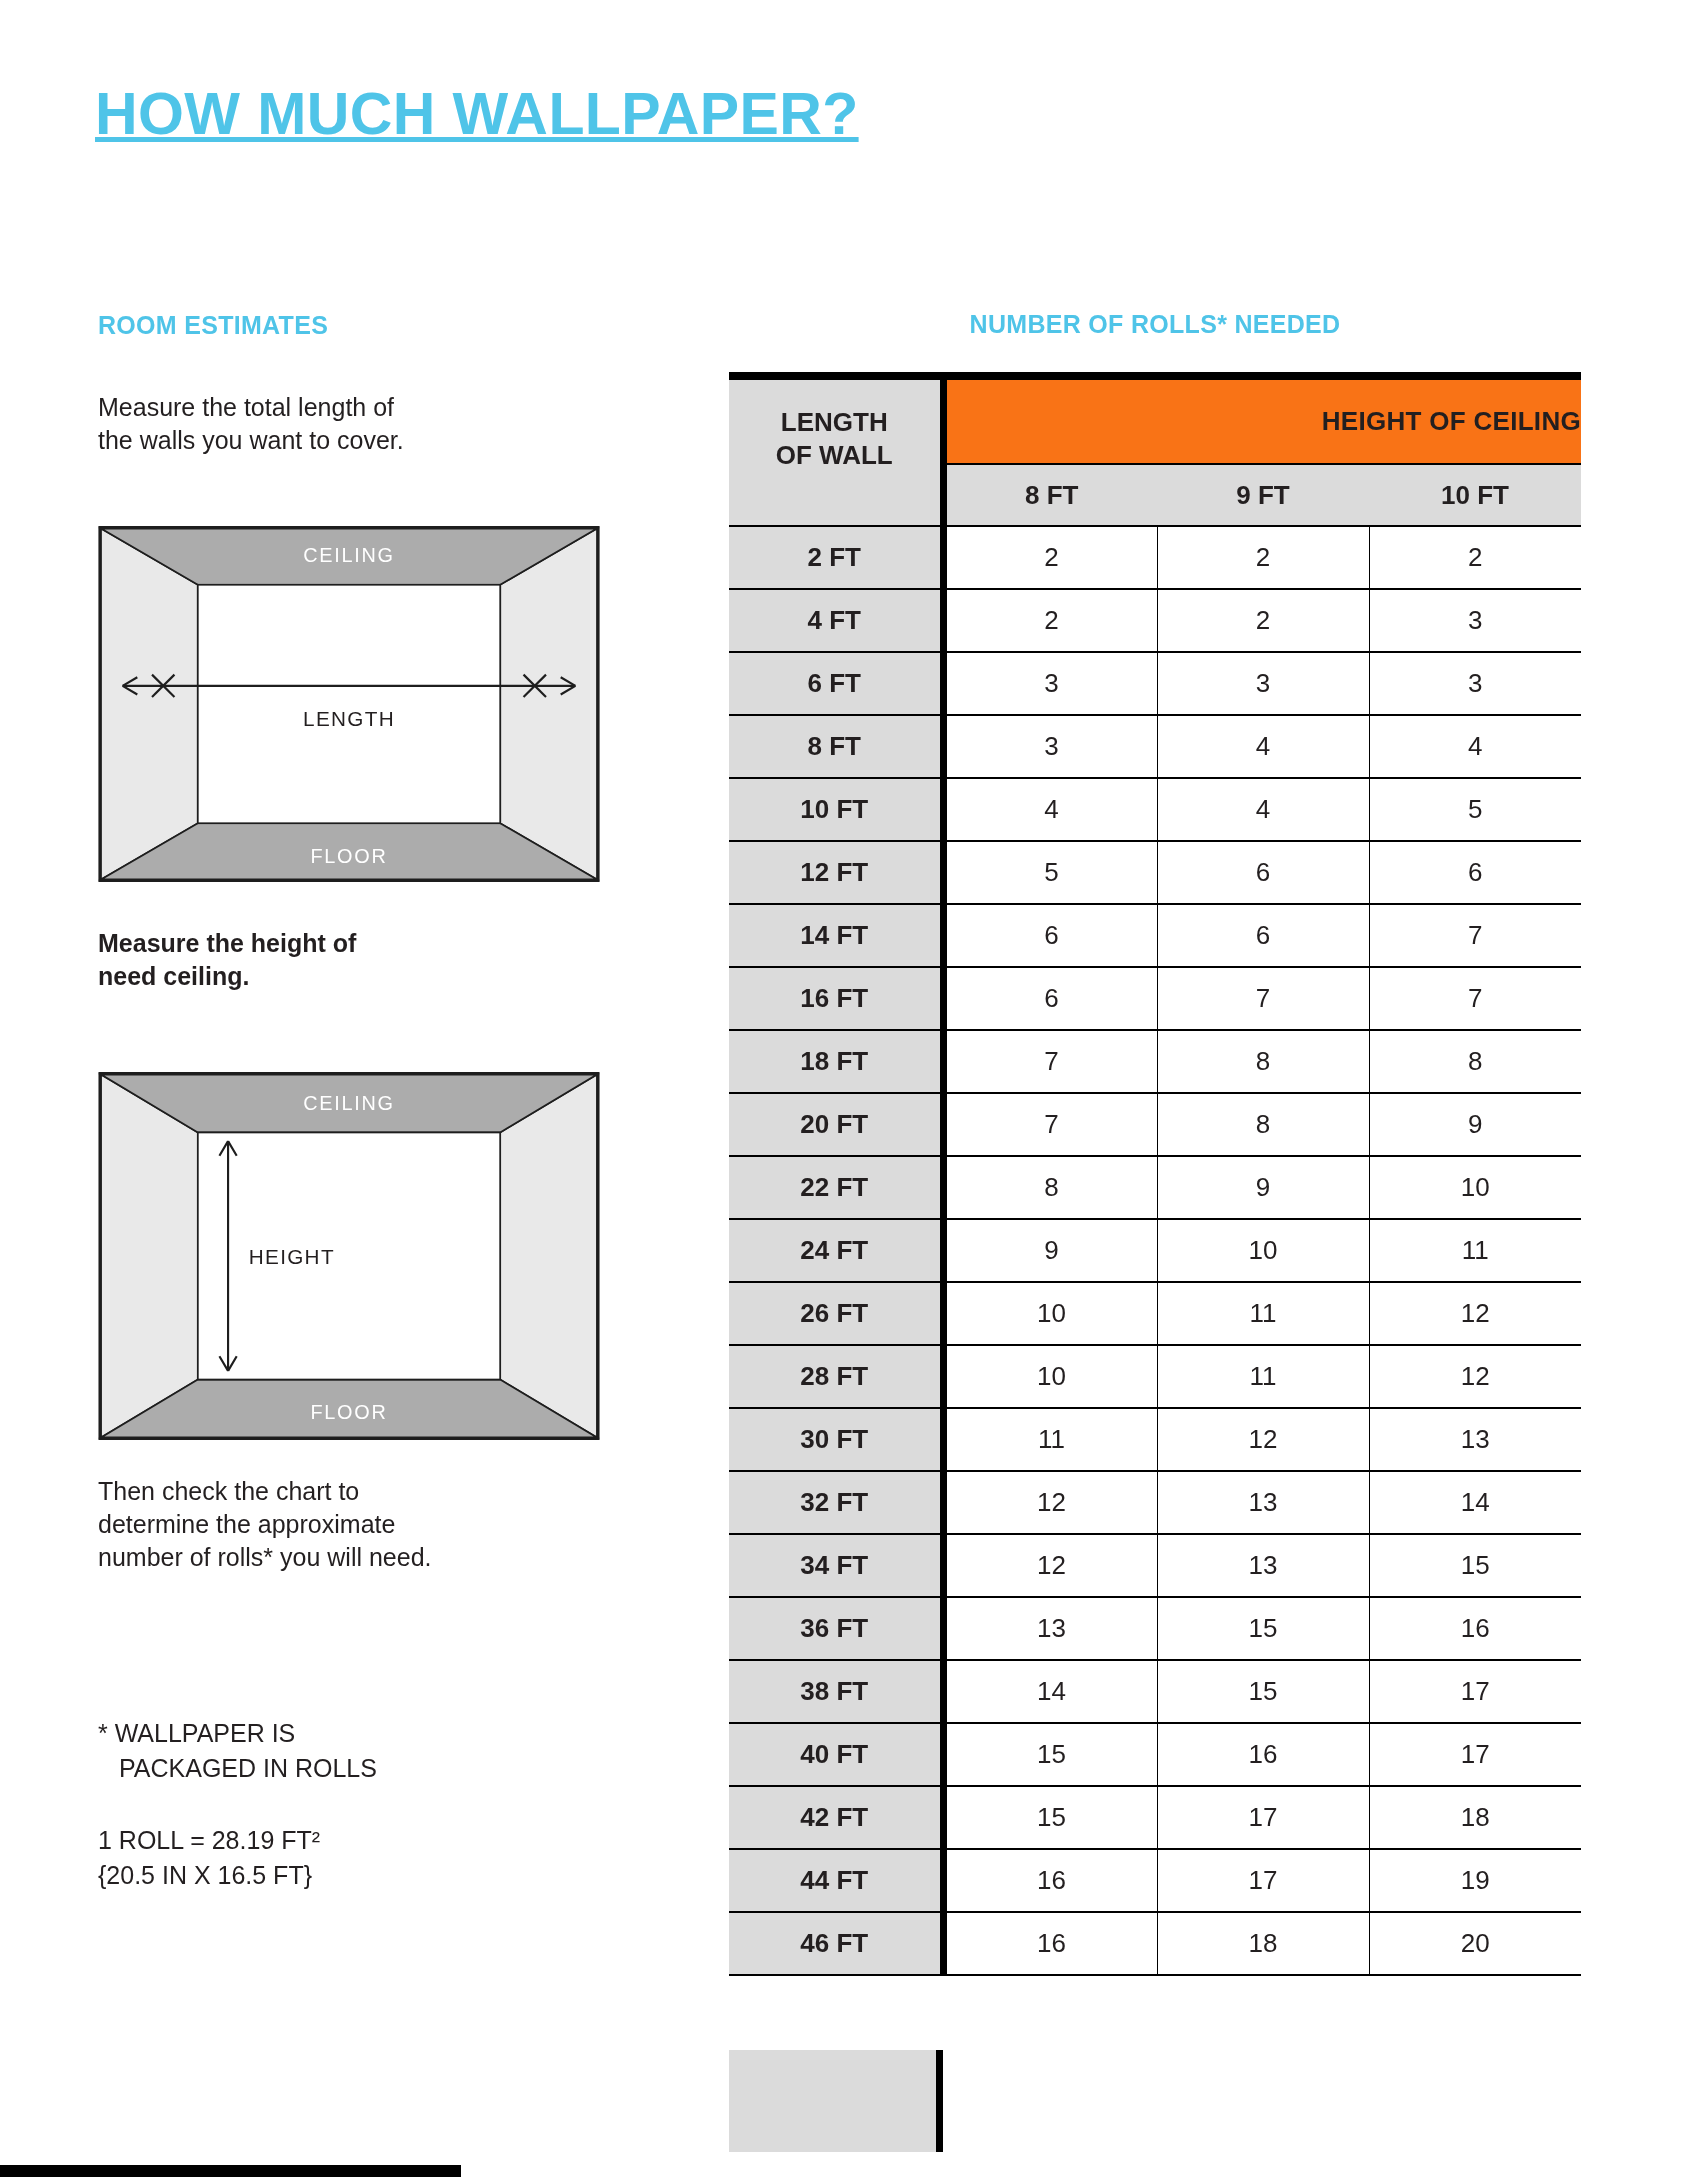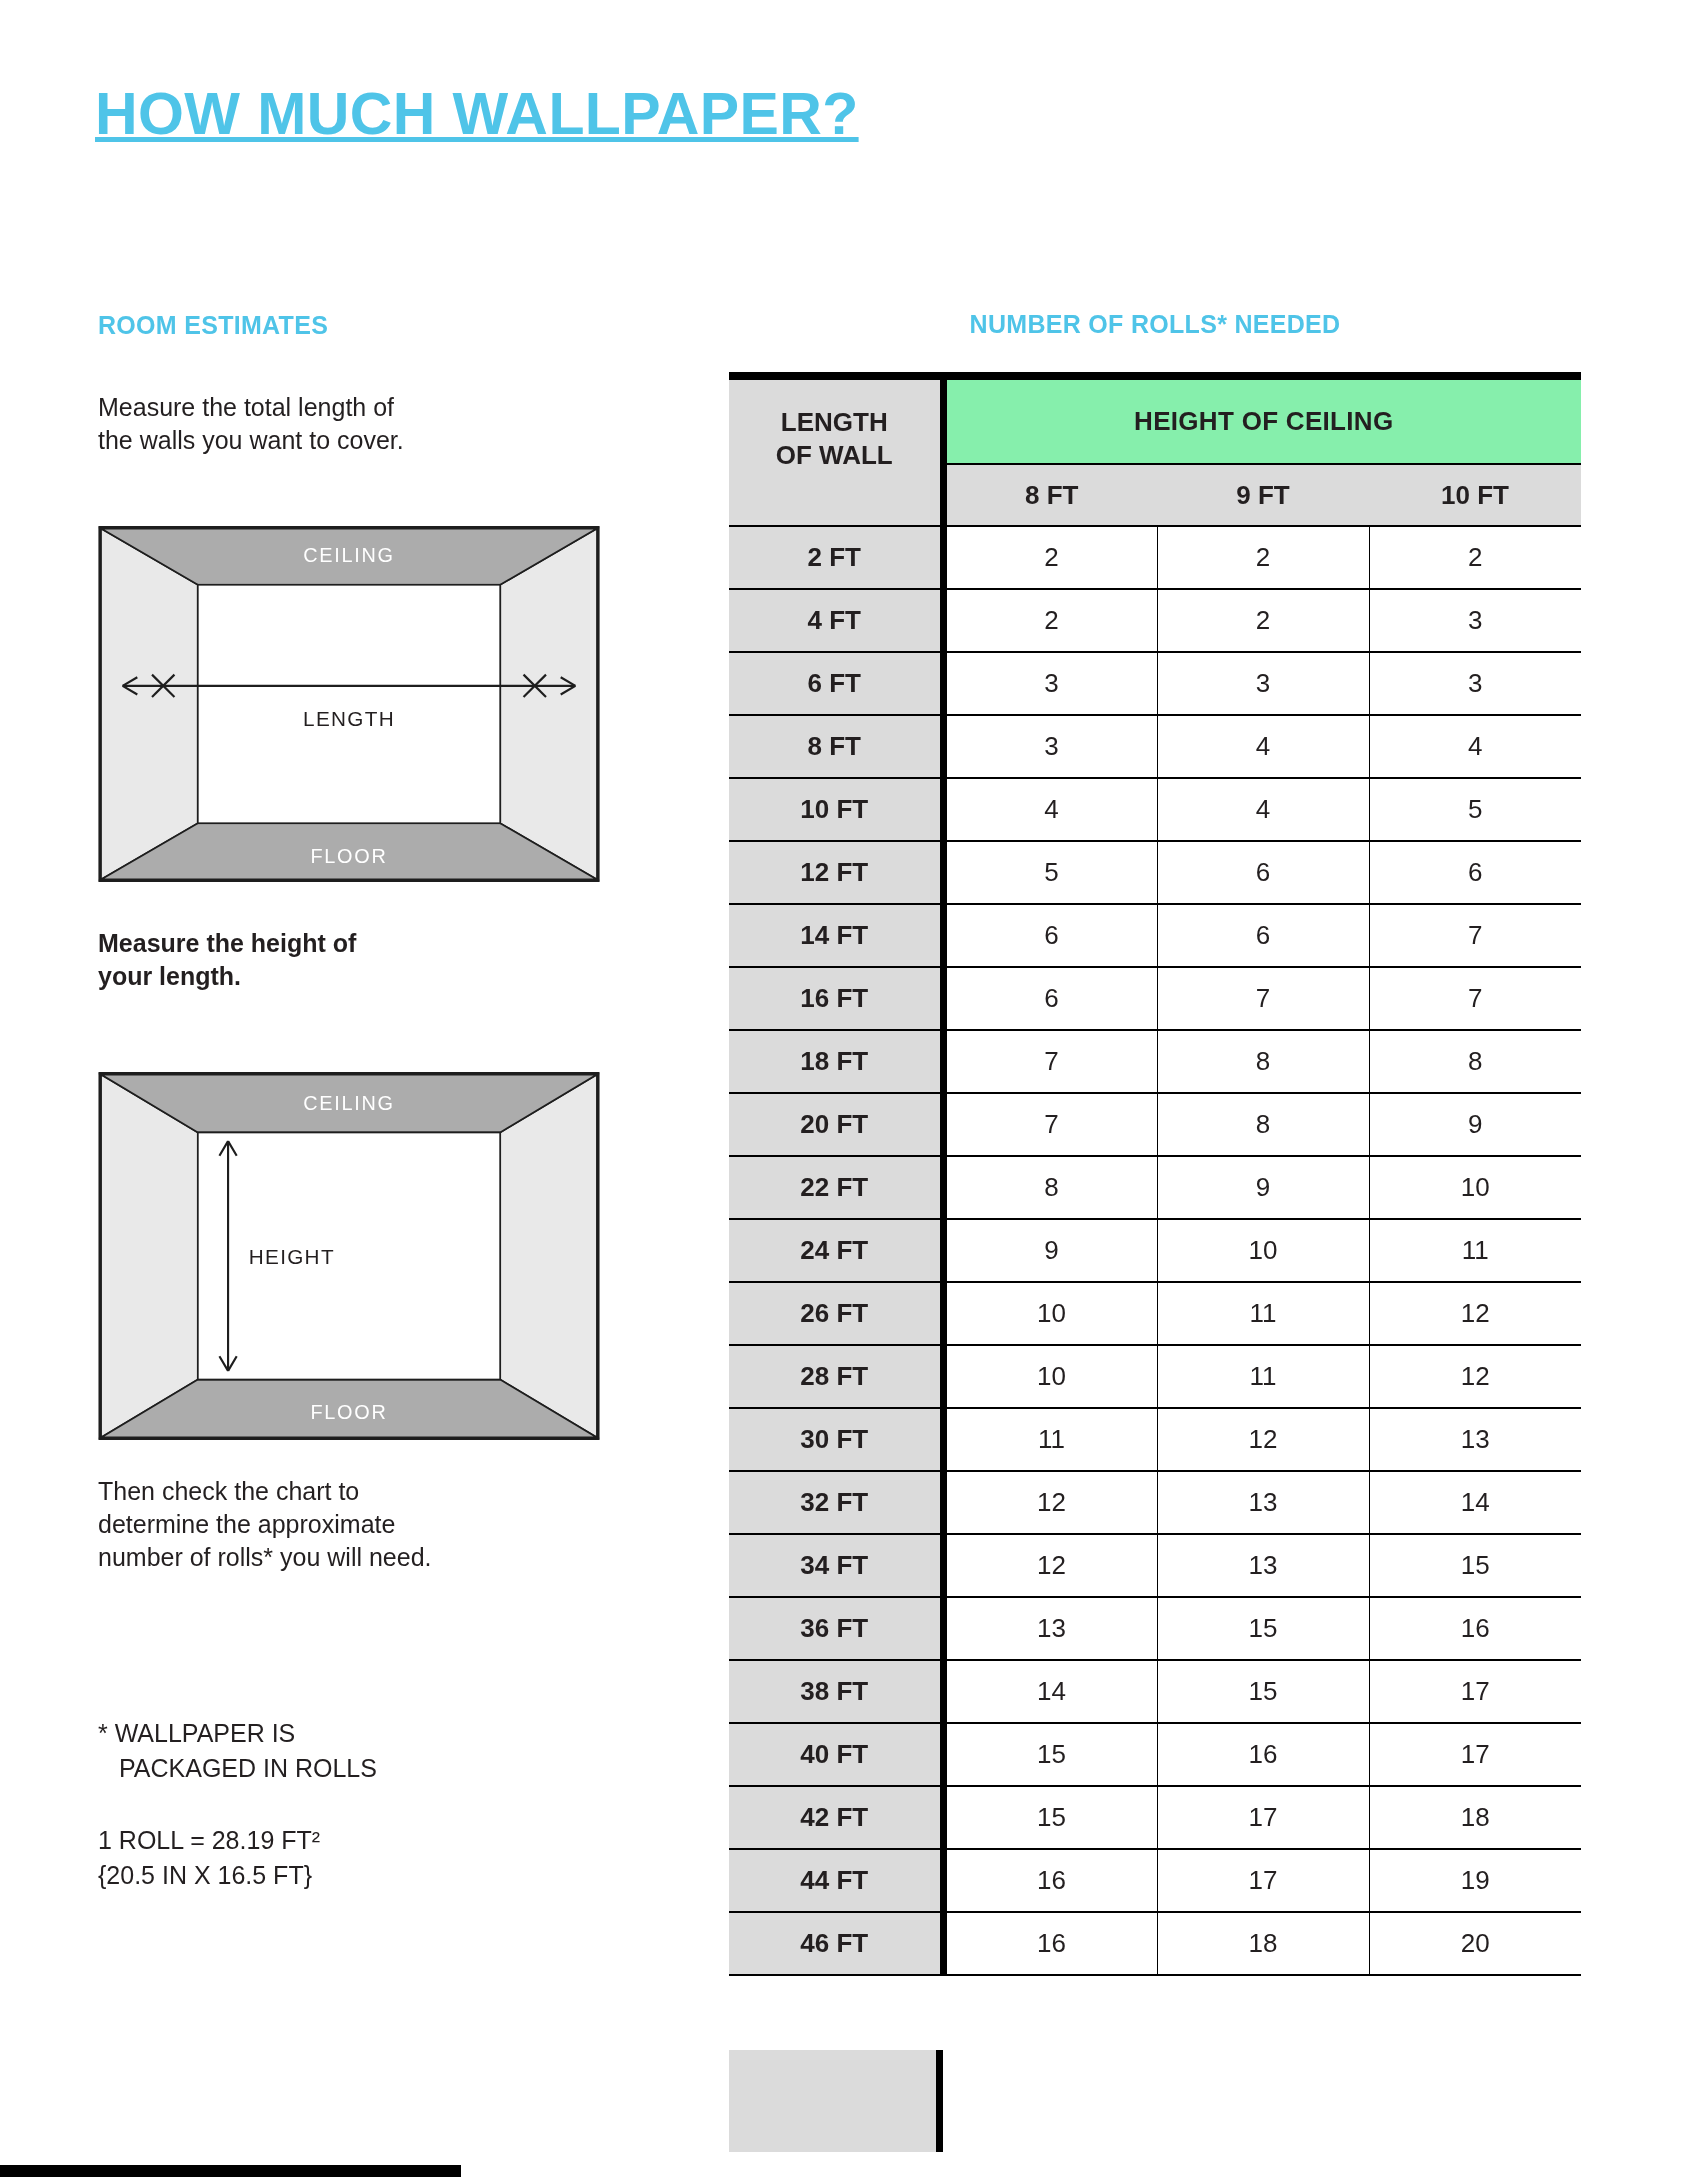--- a/index.html
+++ b/index.html
@@ -32,22 +32,22 @@
     border-collapse: collapse; table-layout: fixed; width: 852px;
     border-top: 8.6px solid #000;
   }
   table.rolls th, table.rolls td { font-size: 26px; color: #231f20; }
   .corner {
     background: #dbdbdb; border-right: 7px solid #000; border-bottom: 2.6px solid #000;
     vertical-align: top; padding-top: 26px; text-align: center;
     font-weight: bold; line-height: 33px;
   }
   .span-head {
-    background: #86efac; height: 88px; border-bottom: 2.6px solid #000;
-    text-align: center; vertical-align: middle; font-weight: bold; letter-spacing: 0.3px;
+    background: #f97316; height: 88px; border-bottom: 2.6px solid #000;
+    text-align: right; vertical-align: middle; font-weight: bold; letter-spacing: 0.3px;
   }
   .hcol {
     background: #dbdbdb; height: 62px; border-bottom: 2.6px solid #000;
     text-align: center; vertical-align: middle; font-weight: bold;
   }
   table.rolls tbody th {
     background: #dbdbdb; border-right: 7px solid #000;
     font-weight: bold;
   }
   table.rolls tbody th, table.rolls tbody td {
@@ -100,21 +100,21 @@
         <line x1="492" y1="198" x2="518" y2="172"></line>
       </g>
       <text x="290" y="42" text-anchor="middle" class="room-label">CEILING</text>
       <text x="290" y="390" text-anchor="middle" class="room-label">FLOOR</text>
       <text x="290" y="232" text-anchor="middle" class="measure-label">LENGTH</text>
     </svg>
   </div>
 
   <div class="abs body-text" style="left:98px; top:927px;font-weight:bold;">
     <div>Measure the height of</div>
-    <div>your length.</div>
+    <div>need ceiling.</div>
   </div>
 
   <div class="abs" style="left:98px; top:1072px; width:502px; height:368px;">
     <svg width="502" height="368" viewBox="0 0 580 426">
       <rect x="1.5" y="1.5" width="577" height="423" fill="#ffffff" stroke="#1e1e1e" stroke-width="3"></rect>
       <polygon points="3,3 115,70 115,356 3,423" fill="#e9e9e9" stroke="#1e1e1e" stroke-width="2"></polygon>
       <polygon points="577,3 465,70 465,356 577,423" fill="#e9e9e9" stroke="#1e1e1e" stroke-width="2"></polygon>
       <polygon points="3,3 577,3 465,70 115,70" fill="#acacac" stroke="#1e1e1e" stroke-width="2"></polygon>
       <polygon points="3,423 577,423 465,356 115,356" fill="#acacac" stroke="#1e1e1e" stroke-width="2"></polygon>
       <rect x="115" y="70" width="350" height="286" fill="#ffffff" stroke="#1e1e1e" stroke-width="2"></rect>

